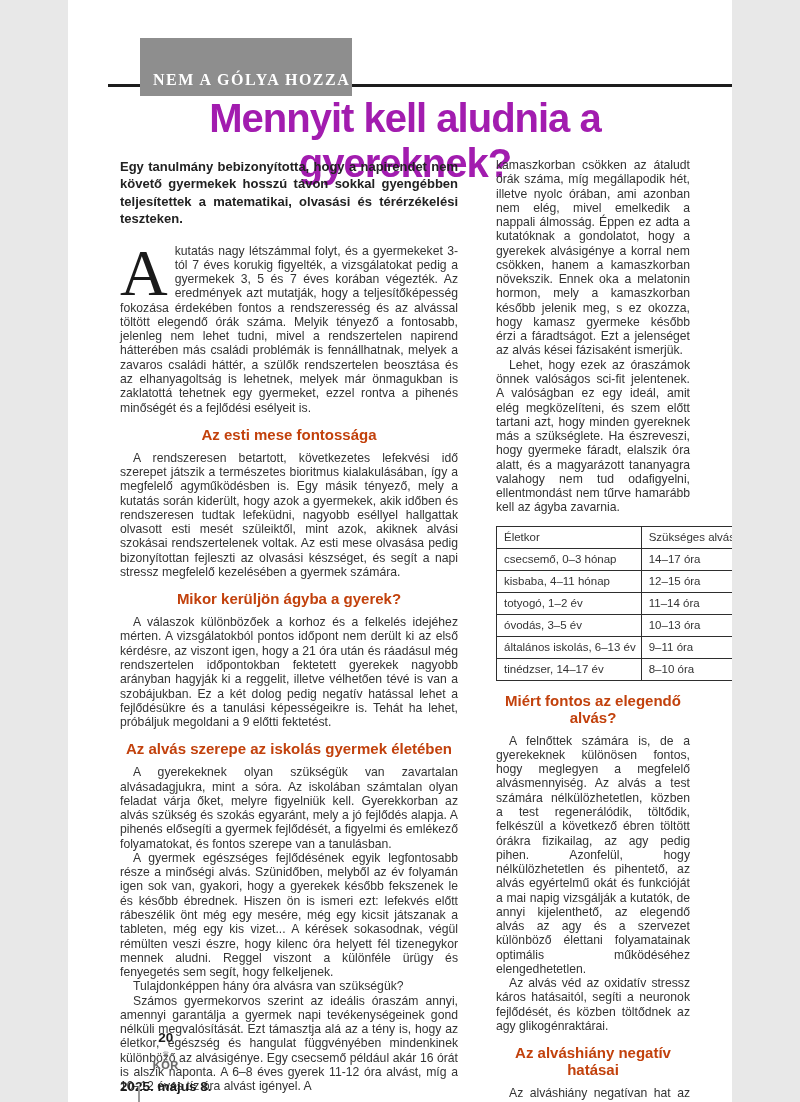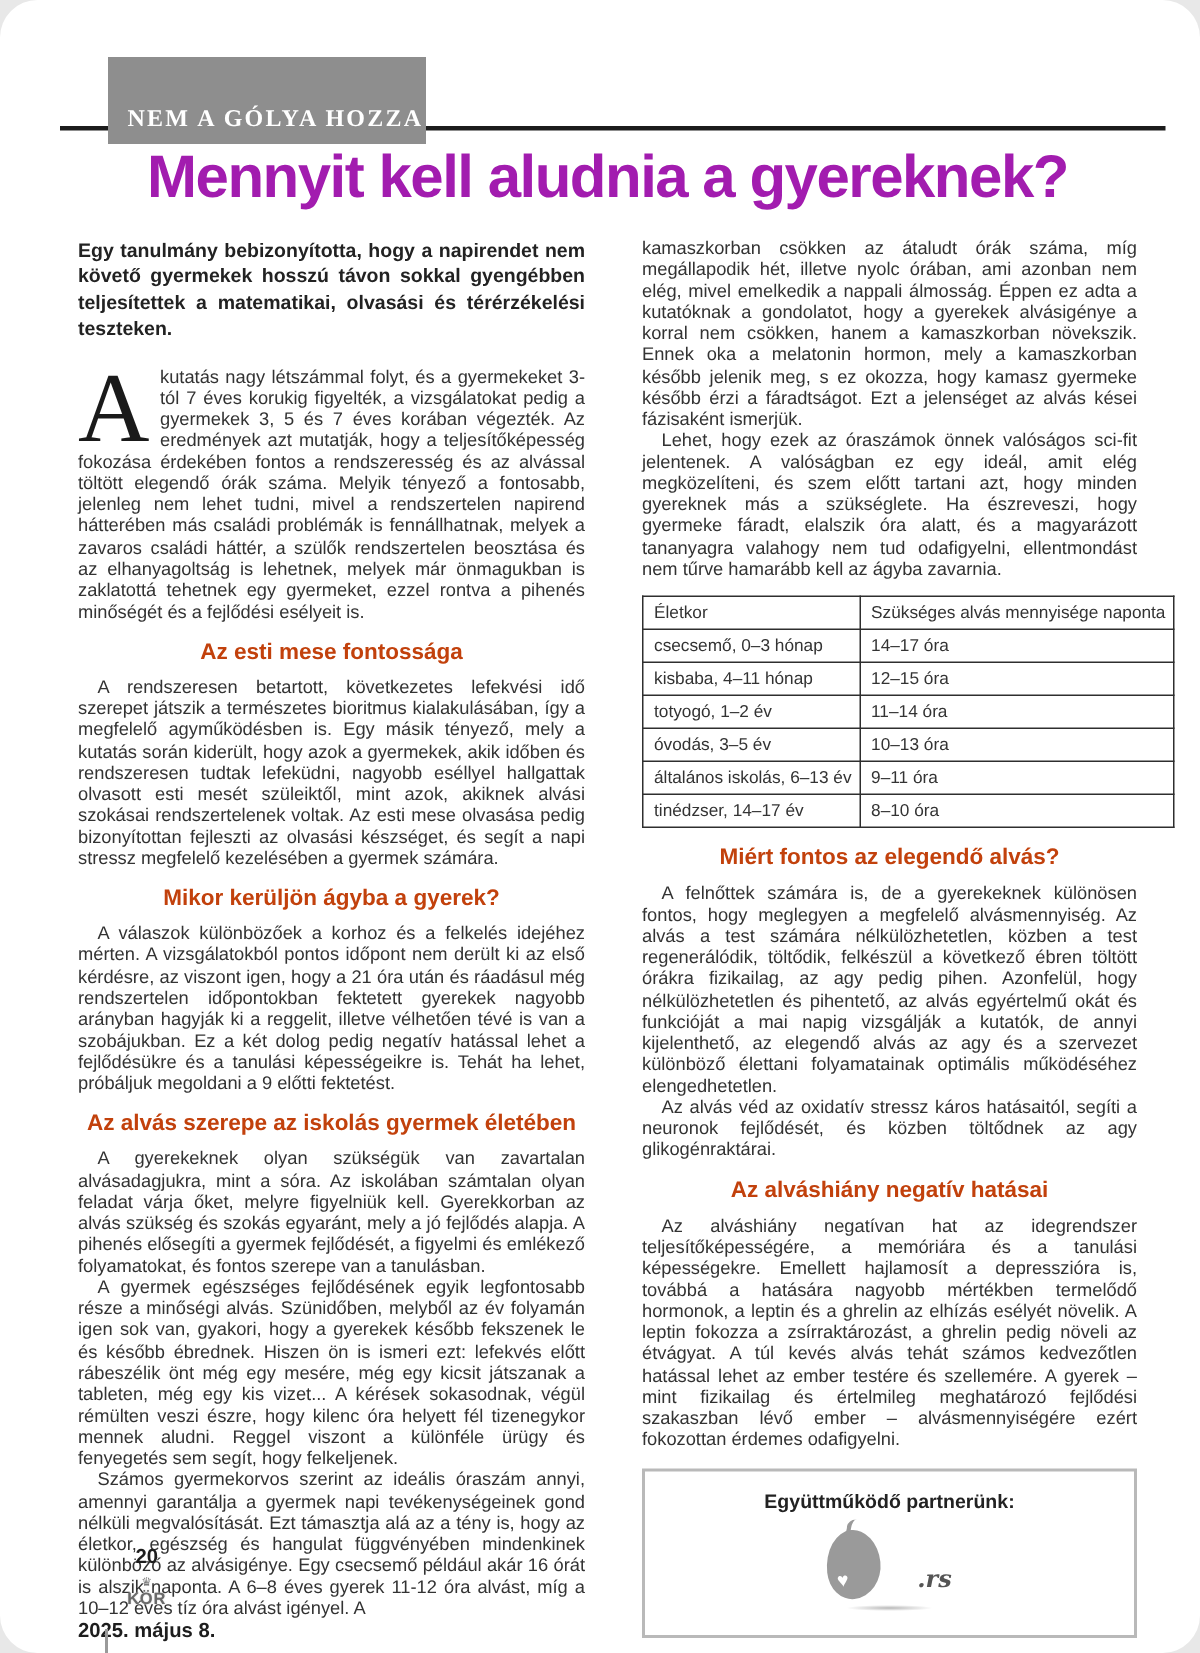--- a/index.html
+++ b/index.html
@@ -1,21 +1,20 @@
 <!DOCTYPE html>
 <html lang="hu"><head>
 <meta charset="utf-8">
 <style>
   html,body{margin:0;padding:0;background:#e8e8e8;}
   .page{
-    position:relative;width:800px;height:1102px;margin:0 auto;
+    position:relative;width:664px;height:1102px;margin:0 auto;
     background:#ffffff;overflow:hidden;
     font-family:"Liberation Sans","DejaVu Sans",sans-serif;
     color:#333;
-    border-radius:25px;
   }
   
   .rule{position:absolute;left:40px;top:84px;width:737px;height:3px;background:#1c1c1c;}
   .kicker-box{
     position:absolute;left:72px;top:38px;width:212px;height:58px;
     background:#8e8e8e;display:flex;align-items:flex-end;
     padding:0 10px 7px 13px;box-sizing:border-box;
   }
   .kicker-box span{
     font-family:"Liberation Serif","DejaVu Serif",serif;
@@ -132,20 +131,21 @@
 
       <div class="section-h">Az esti mese fontossága</div>
       <p class="body-p indent">A rendszeresen betartott, következetes lefekvési idő szerepet játszik a természetes bioritmus kialakulásában, így a megfelelő agyműködésben is. Egy másik tényező, mely a kutatás során kiderült, hogy azok a gyermekek, akik időben és rendszeresen tudtak lefeküdni, nagyobb eséllyel hallgattak olvasott esti mesét szüleiktől, mint azok, akiknek alvási szokásai rendszertelenek voltak. Az esti mese olvasása pedig bizonyítottan fejleszti az olvasási készséget, és segít a napi stressz megfelelő kezelésében a gyermek számára.</p>
 
       <div class="section-h">Mikor kerüljön ágyba a gyerek?</div>
       <p class="body-p indent">A válaszok különbözőek a korhoz és a felkelés idejéhez mérten. A vizsgálatokból pontos időpont nem derült ki az első kérdésre, az viszont igen, hogy a 21 óra után és ráadásul még rendszertelen időpontokban fektetett gyerekek nagyobb arányban hagyják ki a reggelit, illetve vélhetően tévé is van a szobájukban. Ez a két dolog pedig negatív hatással lehet a fejlődésükre és a tanulási képességeikre is. Tehát ha lehet, próbáljuk megoldani a 9 előtti fektetést.</p>
 
       <div class="section-h">Az alvás szerepe az iskolás gyermek életében</div>
       <p class="body-p indent">A gyerekeknek olyan szükségük van zavartalan alvásadagjukra, mint a sóra. Az iskolában számtalan olyan feladat várja őket, melyre figyelniük kell. Gyerekkorban az alvás szükség és szokás egyaránt, mely a jó fejlődés alapja. A pihenés elősegíti a gyermek fejlődését, a figyelmi és emlékező folyamatokat, és fontos szerepe van a tanulásban.</p>
       <p class="body-p indent">A gyermek egészséges fejlődésének egyik legfontosabb része a minőségi alvás. Szünidőben, melyből az év folyamán igen sok van, gyakori, hogy a gyerekek később fekszenek le és később ébrednek. Hiszen ön is ismeri ezt: lefekvés előtt rábeszélik önt még egy mesére, még egy kicsit játszanak a tableten, még egy kis vizet... A kérések sokasodnak, végül rémülten veszi észre, hogy kilenc óra helyett fél tizenegykor mennek aludni. Reggel viszont a különféle ürügy és fenyegetés sem segít, hogy felkeljenek.</p>
+      <p class="body-p indent">Tulajdonképpen hány óra alvásra van szükségük?</p>
       <p class="body-p indent">Számos gyermekorvos szerint az ideális óraszám annyi, amennyi garantálja a gyermek napi tevékenységeinek gond nélküli megvalósítását. Ezt támasztja alá az a tény is, hogy az életkor, egészség és hangulat függvényében mindenkinek különböző az alvásigénye. Egy csecsemő például akár 16 órát is alszik naponta. A 6–8 éves gyerek 11-12 óra alvást, míg a 10–12 éves tíz óra alvást igényel. A</p>
     </div>
 
     <div class="col-right">
       <p class="body-p">kamaszkorban csökken az átaludt órák száma, míg megállapodik hét, illetve nyolc órában, ami azonban nem elég, mivel emelkedik a nappali álmosság. Éppen ez adta a kutatóknak a gondolatot, hogy a gyerekek alvásigénye a korral nem csökken, hanem a kamaszkorban növekszik. Ennek oka a melatonin hormon, mely a kamaszkorban később jelenik meg, s ez okozza, hogy kamasz gyermeke később érzi a fáradtságot. Ezt a jelenséget az alvás kései fázisaként ismerjük.</p>
       <p class="body-p indent">Lehet, hogy ezek az óraszámok önnek valóságos sci-fit jelentenek. A valóságban ez egy ideál, amit elég megközelíteni, és szem előtt tartani azt, hogy minden gyereknek más a szükséglete. Ha észreveszi, hogy gyermeke fáradt, elalszik óra alatt, és a magyarázott tananyagra valahogy nem tud odafigyelni, ellentmondást nem tűrve hamarább kell az ágyba zavarnia.</p>
 
       <table class="sleep-table">
         <tbody>
           <tr>

